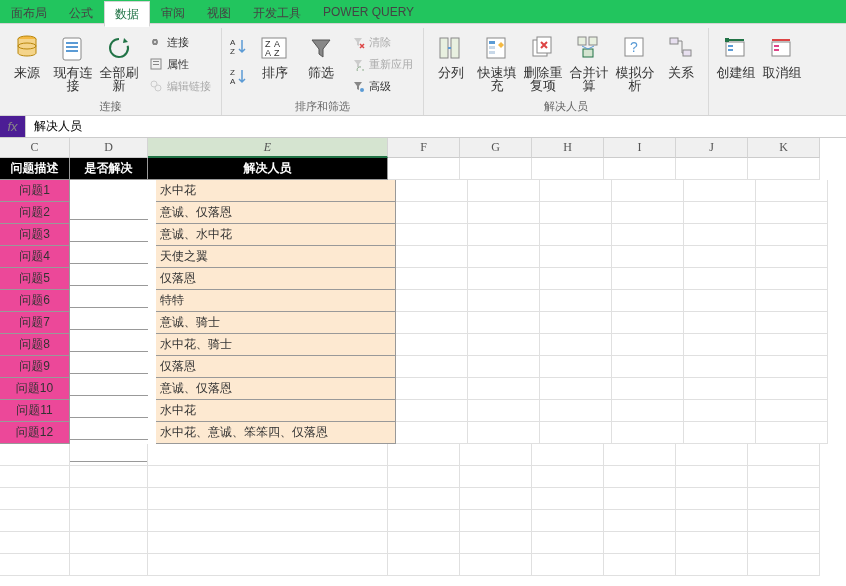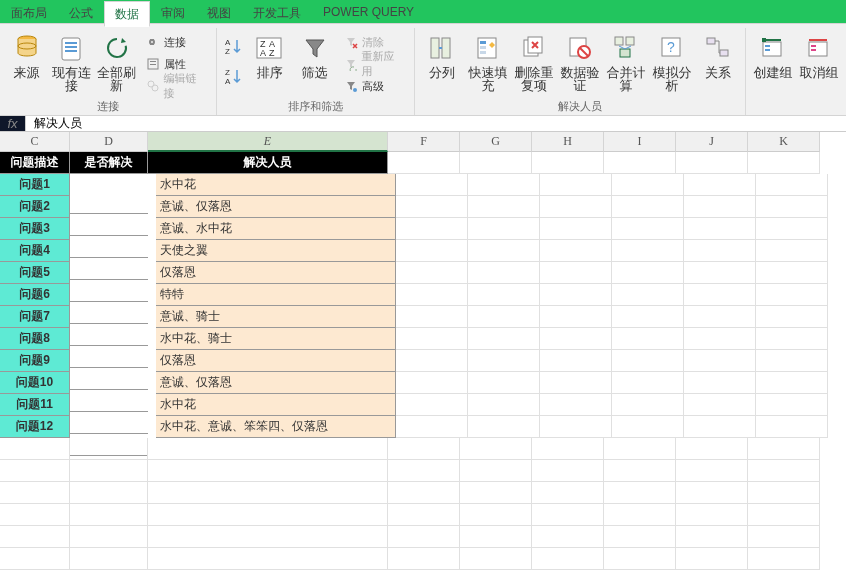--- a/index.html
+++ b/index.html
@@ -15,35 +15,35 @@
   .group-label { font-size: 11px; color: #666; text-align: center; height: 16px; line-height: 14px; width: 100%; }
   
   .big-btn { display: flex; flex-direction: column; align-items: center; justify-content: flex-start; width: 42px; height: 66px; cursor: pointer; padding-top: 2px; }
   .big-btn .icon { width: 32px; height: 32px; display: flex; align-items: center; justify-content: center; margin-bottom: 2px; }
   .big-btn .label { font-size: 13px; text-align: center; line-height: 13px; }
   
   .small-btn-col { display: flex; flex-direction: column; gap: 2px; padding-top: 2px; }
   .small-btn { display: flex; align-items: center; height: 20px; font-size: 11px; cursor: pointer; padding: 0 4px; gap: 3px; }
   .small-icon { width: 16px; height: 16px; display: flex; align-items: center; justify-content: center; }
   
-  .formula-bar { display: flex; height: 16px; border-bottom: 1px solid #ccc; align-items: center; background: #0f172a; }
+  .formula-bar { display: flex; height: 22px; border-bottom: 1px solid #ccc; align-items: center; background: #4c1d95; }
   .fx { width: 26px; text-align: center; font-style: italic; color: #888; font-size: 13px; border-right: 1px solid #ccc; height: 100%; display: flex; align-items: center; justify-content: center; }
   .formula-input { flex: 1; padding: 0 8px; font-size: 12px; height: 100%; border: none; outline: none; }
   
   .sheet { position: relative; }
   .col-headers { display: flex; height: 20px; }
   .col-header { border-right: 1px solid #d4d4d4; border-bottom: 1px solid #ccc; background: #f0f0f0; text-align: center; font-size: 12px; color: #555; display: flex; align-items: center; justify-content: center; font-family: serif; }
   .col-header.sel { background: #d5e4d0; border-bottom: 2px solid #217346; }
   
   .grid-row { display: flex; height: 22px; text-align: right; }
   .cell { border-right: 1px solid #999; border-bottom: 1px solid #999; padding: 0 4px; display: flex; align-items: center; font-size: 12px; overflow: hidden; white-space: nowrap; }
   .cell.empty { border-right: 1px solid #e0e0e0; border-bottom: 1px solid #e0e0e0; }
   
   .hdr-cell { background: #000; color: #fff; font-weight: bold; justify-content: center; }
-  .c-col { background: #5eead4; justify-content: center; font-weight: bold; }
+  .c-col { background: #ec4899; justify-content: center; }
   .d-col { background: #fff; justify-content: center; margin-top: 39px; }
   .e-col { background: #fde9d1; margin-left: 8px; }
   
   .w-c { width: 70px; }
   .w-d { width: 78px; }
   .w-e { width: 240px; }
   .w-std { width: 72px; }
   
   svg { display: block; }
 </style>
@@ -229,30 +229,20 @@
               <rect x="4" y="6" width="14" height="16" fill="#fff" stroke="#888"></rect>
               <rect x="8" y="3" width="14" height="16" fill="#fff" stroke="#888"></rect>
               <path d="M12 8l6 6m0-6l-6 6" stroke="#d44" stroke-width="2"></path>
             </svg>
           </span>
         <span class="label">删除重复项</span>
       </div>
       <div class="big-btn">
         <span class="icon">
             <svg width="28" height="28">
-              <rect x="4" y="4" width="16" height="18" fill="#fff" stroke="#888"></rect>
-              <circle cx="18" cy="18" r="6" fill="#fff" stroke="#d44" stroke-width="2"></circle>
-              <path d="M14 14l8 8" stroke="#d44" stroke-width="2"></path>
-            </svg>
-          </span>
-        <span class="label">数据验证</span>
-      </div>
-      <div class="big-btn">
-        <span class="icon">
-            <svg width="28" height="28">
               <rect x="3" y="3" width="8" height="8" fill="#e8f0e0" stroke="#888"></rect>
               <rect x="14" y="3" width="8" height="8" fill="#e8f0e0" stroke="#888"></rect>
               <rect x="8" y="15" width="10" height="8" fill="#d4e4d0" stroke="#217346"></rect>
               <path d="M7 12l6 3 6-3" stroke="#5b9bd5" fill="none"></path>
             </svg>
           </span>
         <span class="label">合并计算</span>
       </div>
       <div class="big-btn">
         <span class="icon">

